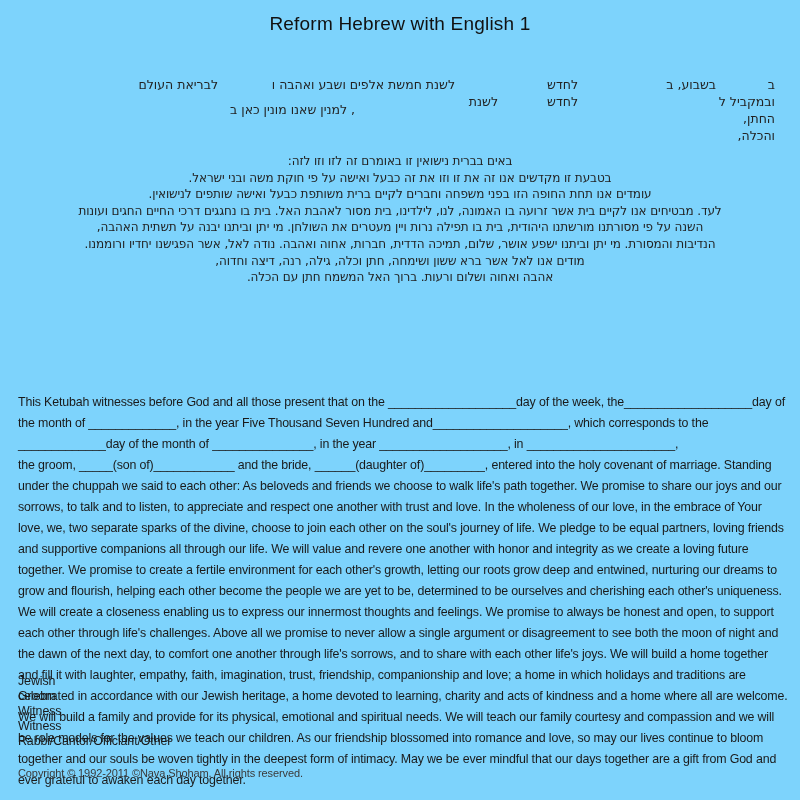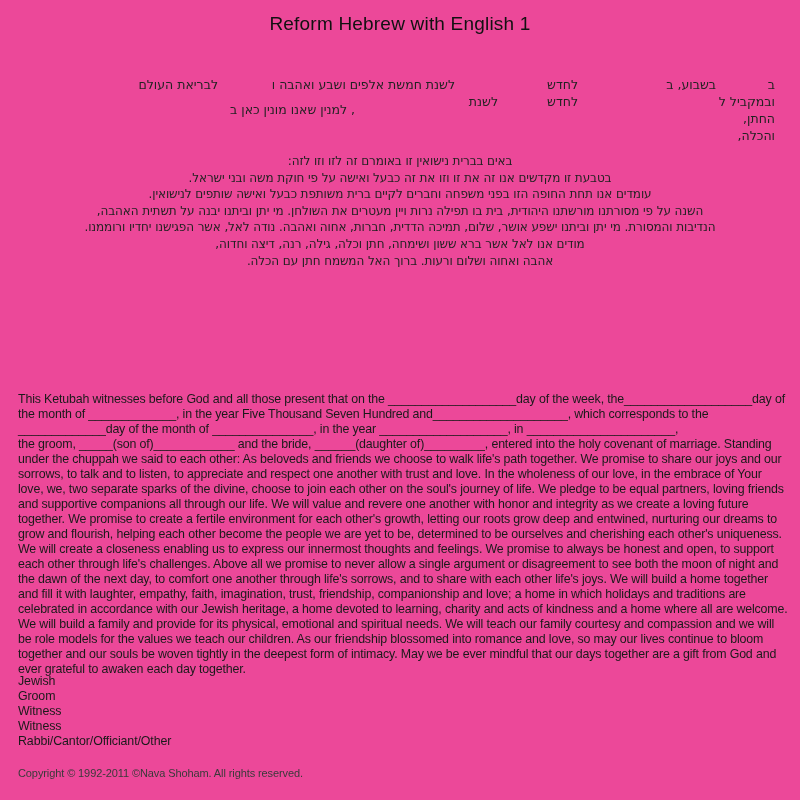--- a/index.html
+++ b/index.html
@@ -1,17 +1,17 @@
 <!DOCTYPE html>
 <html><head>
 <meta charset="utf-8">
 <style>
   html,body{margin:0;padding:0;background:#fff;}
   .page{
-    position:relative;width:800px;height:800px;background:#ec4899;
+    position:relative;width:800px;height:800px;background:#7dd3fc;
     font-family:"Liberation Sans",sans-serif;color:#1a1a1a;overflow:hidden;
   }
   .title{
     position:absolute;top:13px;left:0;right:0;text-align:center;
     font-size:19px;font-weight:400;letter-spacing:0.2px;color:#111;margin:0;
   }
   
   .heb{font-family:"DejaVu Sans",sans-serif;direction:rtl;unicode-bidi:embed;color:#222;}
   .heb-header{position:absolute;top:77px;left:0;right:0;height:70px;font-size:12.5px;}
   .heb-header span{position:absolute;white-space:nowrap;direction:rtl;}
@@ -23,21 +23,21 @@
   .h4{top:51px;right:25px;}
   
   .heb-paragraph{
     position:absolute;top:153px;left:12px;right:12px;text-align:center;
     font-size:12px;line-height:16.6px;letter-spacing:-0.1px;
   }
   .heb-paragraph div{white-space:nowrap;}
   
   .english{
     position:absolute;top:392px;left:18px;right:10px;
-    font-size:12.4px;line-height:15px;letter-spacing:-0.15px;
+    font-size:12.4px;line-height:21px;letter-spacing:-0.15px;
     text-align:left;color:#1a1a1a;
   }
   
   .signatures{
     position:absolute;top:674px;left:18px;
     font-size:12.4px;line-height:15px;letter-spacing:-0.1px;
   }
   
   .copyright{
     position:absolute;top:767px;left:18px;
@@ -64,20 +64,21 @@
     <span class="h2p3">, למנין שאנו מונין כאן ב</span>
 
     <span class="h3">החתן,</span>
     <span class="h4">והכלה,</span>
   </div>
 
   <div class="heb-paragraph heb">
     <div>באים בברית נישואין זו באומרם זה לזו וזו לזה:</div>
     <div>בטבעת זו מקדשים אנו זה את זו וזו את זה כבעל ואישה על פי חוקת משה ובני ישראל.</div>
     <div>עומדים אנו תחת החופה הזו בפני משפחה וחברים לקיים ברית משותפת כבעל ואישה שותפים לנישואין.</div>
+    <div>לעד. מבטיחים אנו לקיים בית אשר זרועה בו האמונה, לנו, לילדינו, בית מסור לאהבת האל. בית בו נחגגים דרכי החיים החגים ועונות</div>
     <div>השנה על פי מסורתנו מורשתנו היהודית, בית בו תפילה נרות ויין מעטרים את השולחן. מי יתן וביתנו יבנה על תשתית האהבה,</div>
     <div>הנדיבות והמסורת. מי יתן וביתנו ישפע אושר, שלום, תמיכה הדדית, חברות, אחוה ואהבה. נודה לאל, אשר הפגישנו יחדיו ורוממנו.</div>
     <div>מודים אנו לאל אשר ברא ששון ושימחה, חתן וכלה, גילה, רנה, דיצה וחדוה,</div>
     <div>אהבה ואחוה ושלום ורעות. ברוך האל המשמח חתן עם הכלה.</div>
   </div>
 
   <div class="english">
     <span>This Ketubah witnesses before God and all those present that on the ___________________day of the week, the___________________day of the month of _____________, in the year Five Thousand Seven Hundred and____________________, which corresponds to the _____________day of the month of _______________, in the year ___________________, in ______________________,</span>
     <br>
     <span>the groom, _____(son of)____________ and the bride, ______(daughter of)_________, entered into the holy covenant of marriage. Standing under the chuppah we said to each other: As beloveds and friends we choose to walk life's path together. We promise to share our joys and our sorrows, to talk and to listen, to appreciate and respect one another with trust and love. In the wholeness of our love, in the embrace of Your love, we, two separate sparks of the divine, choose to join each other on the soul's journey of life. We pledge to be equal partners, loving friends and supportive companions all through our life. We will value and revere one another with honor and integrity as we create a loving future together. We promise to create a fertile environment for each other's growth, letting our roots grow deep and entwined, nurturing our dreams to grow and flourish, helping each other become the people we are yet to be, determined to be ourselves and cherishing each other's uniqueness. We will create a closeness enabling us to express our innermost thoughts and feelings. We promise to always be honest and open, to support each other through life's challenges. Above all we promise to never allow a single argument or disagreement to see both the moon of night and the dawn of the next day, to comfort one another through life's sorrows, and to share with each other life's joys. We will build a home together and fill it with laughter, empathy, faith, imagination, trust, friendship, companionship and love; a home in which holidays and traditions are celebrated in accordance with our Jewish heritage, a home devoted to learning, charity and acts of kindness and a home where all are welcome. We will build a family and provide for its physical, emotional and spiritual needs. We will teach our family courtesy and compassion and we will be role models for the values we teach our children. As our friendship blossomed into romance and love, so may our lives continue to bloom together and our souls be woven tightly in the deepest form of intimacy. May we be ever mindful that our days together are a gift from God and ever grateful to awaken each day together.</span>

